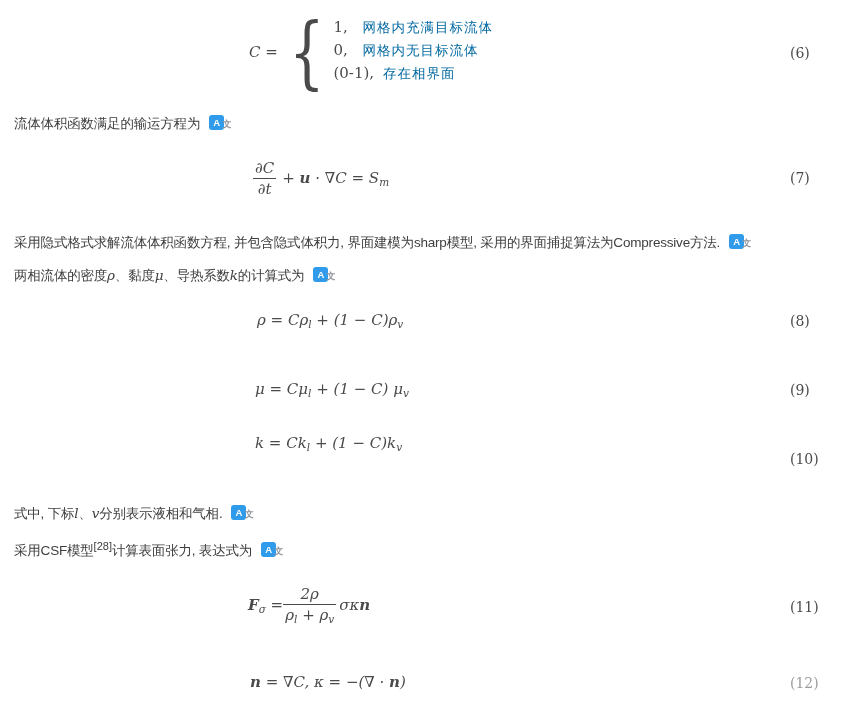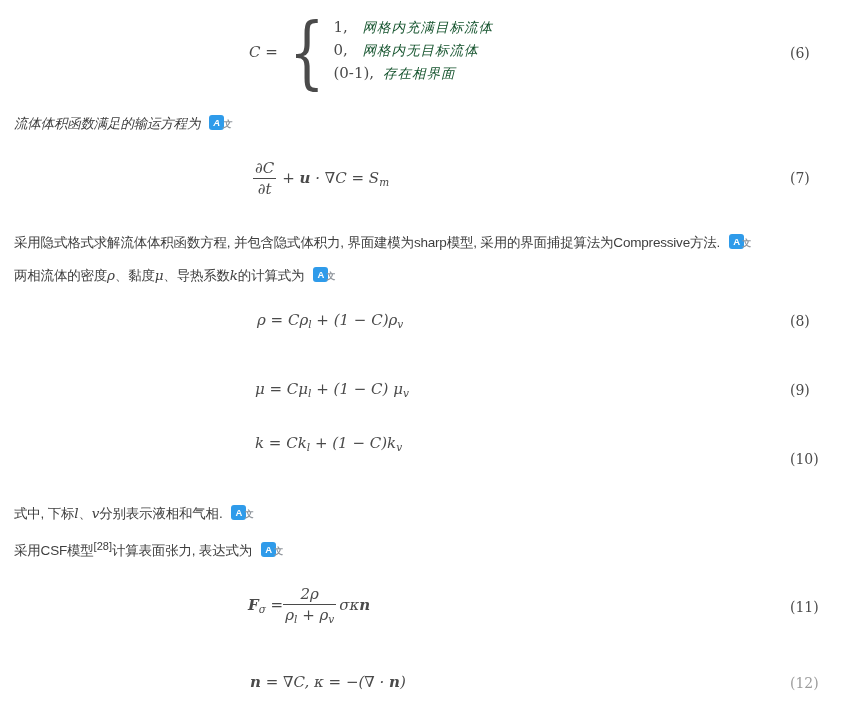--- a/index.html
+++ b/index.html
@@ -34,21 +34,21 @@
     font-family:"DejaVu Serif",serif; font-style:normal; font-size:78px;
     line-height:70px; color:#4a4a4a; transform:scaleX(0.72); margin:0 0 0 4px;
     font-weight:300;
   }
   .case-rows { display:flex; flex-direction:column; justify-content:center; margin-left:2px; }
   .case-row { display:flex; align-items:baseline; height:23px; }
   .case-val {
     font-family:"DejaVu Serif",serif; font-style:normal; color:#4a4a4a;
     font-size:15px; min-width:20px; margin-right:9px;
   }
-  .case-label { font-size:13.5px; color:#14532d; letter-spacing:1px;font-style:italic; }
+  .case-label { font-size:13.5px; color:#0369a1; letter-spacing:1px; }
   
   .ticon {
     position:relative; display:inline-block; width:15px; height:15px;
     background:#2f9bea; border-radius:3px; margin-left:9px; vertical-align:-2px;
     cursor:pointer;
   }
   .ticon-a {
     position:absolute; inset:0; display:flex; align-items:center; justify-content:center;
     color:#ffffff; font-weight:bold; font-size:9.5px;
     font-family:"Liberation Sans",sans-serif;
@@ -76,21 +76,21 @@
         <span class="case-label">网格内无目标流体</span>
       </div>
       <div class="case-row">
         <span class="case-val">(0-1),</span>
         <span class="case-label">存在相界面</span>
       </div>
     </div>
   </div>
   <span class="eqnum" style="top:45px;">(6)</span>
 
-  <div class="cjk" style="top:114px;font-style:italic;">
+  <div class="cjk" style="top:114px;">
     <span>流体体积函数满足的输运方程为</span><span class="ticon"><span class="ticon-a">A</span><span class="ticon-sub">文</span></span>
   </div>
 
   <div class="eqblock" style="left:253px; top:155px; height:46px;">
     <span class="math frac">
       <span class="num">∂C</span>
       <span class="bar"></span>
       <span class="den">∂t</span>
     </span>
     <span class="math mrow"><span>+ </span><span class="bolditalic">u</span><span> · ∇C = S</span><span class="sub">m</span></span>

